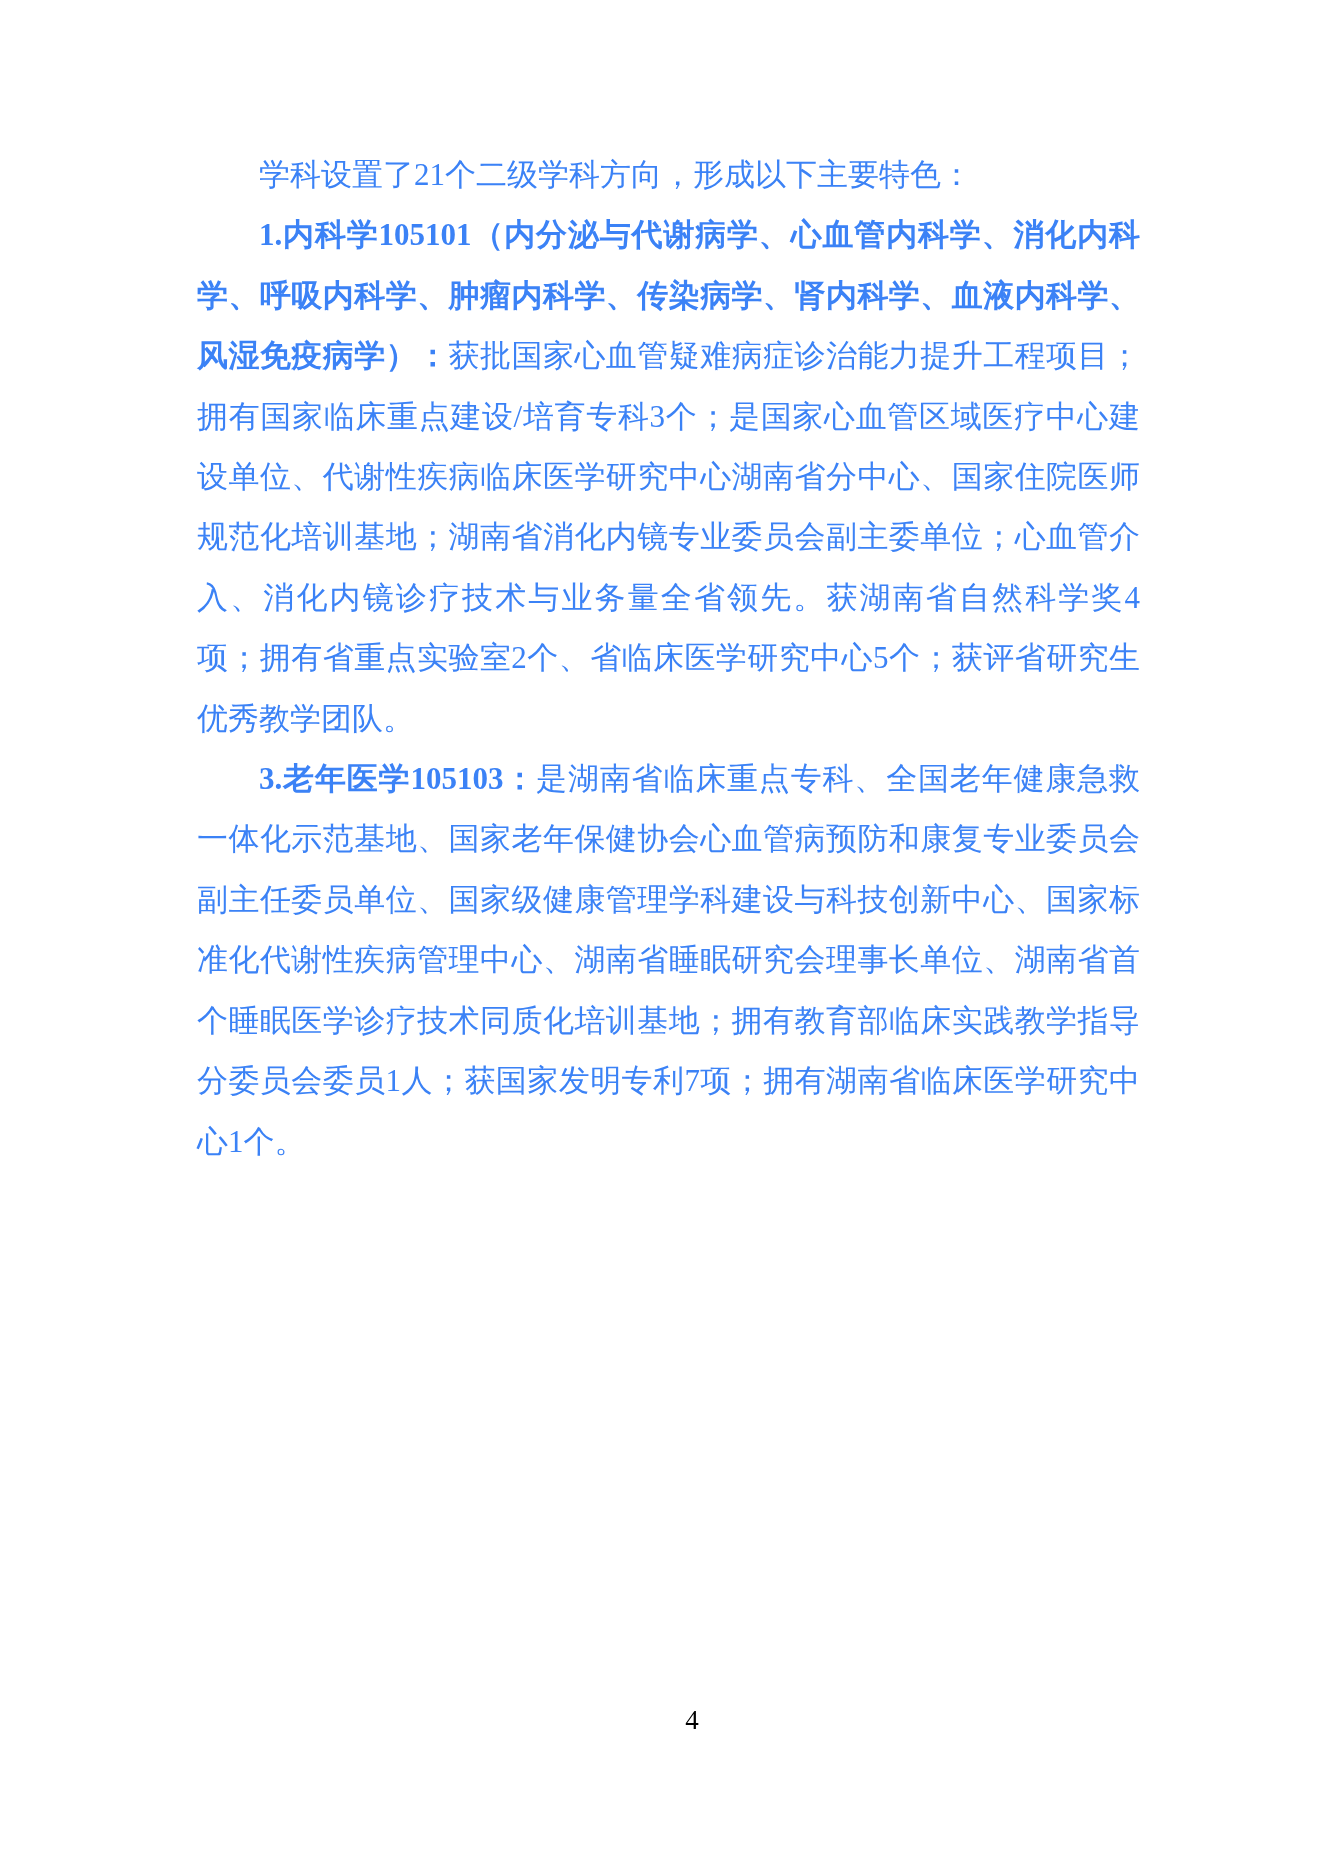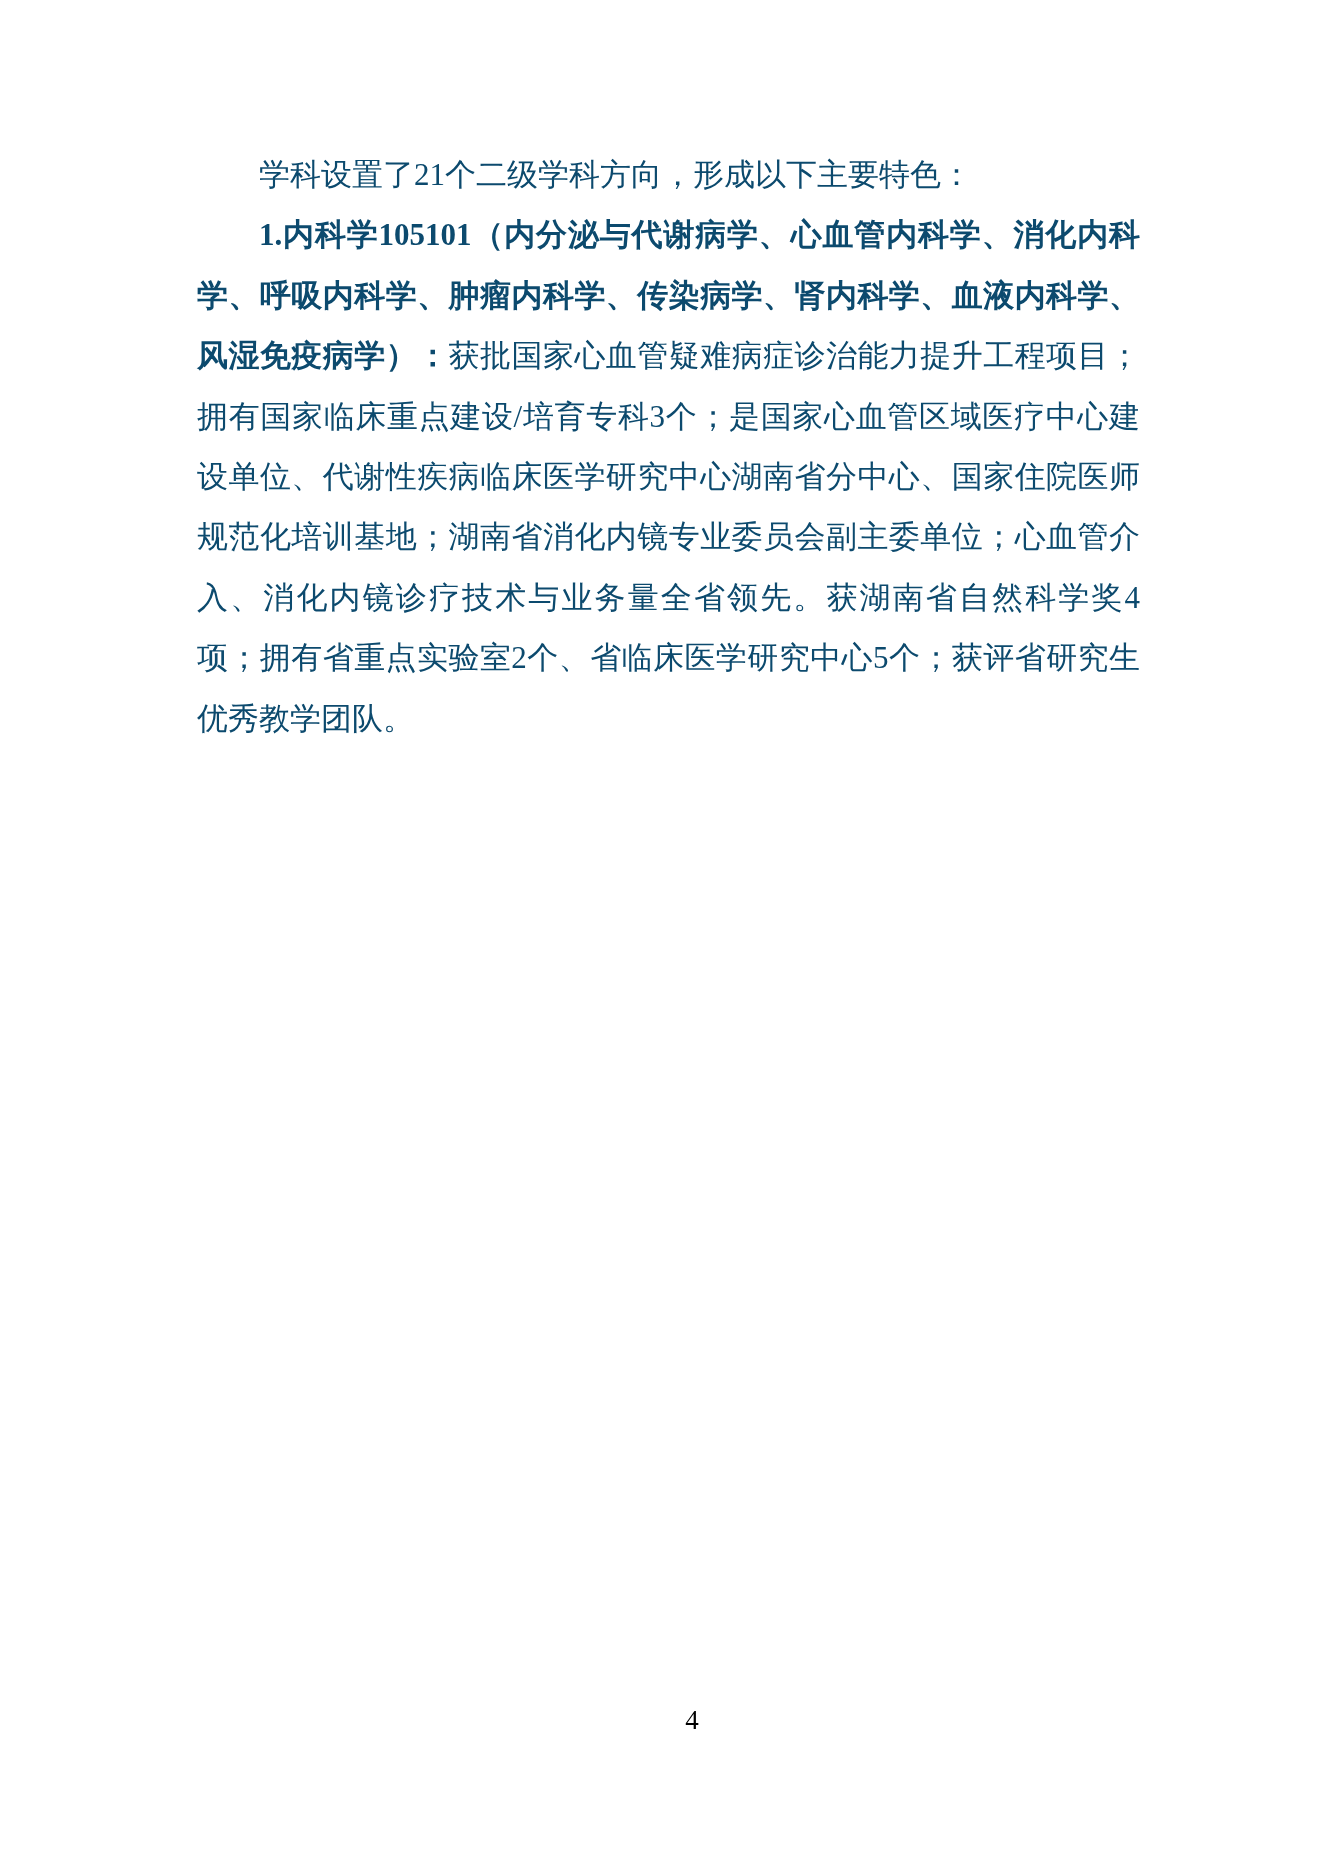--- a/index.html
+++ b/index.html
@@ -20,21 +20,21 @@
   }
   .doc-body {
     position: absolute;
     left: 197px;
     top: 145px;
     width: 943px;
     font-size: 31px;
     line-height: 60.4px;
     text-align: justify;
     text-justify: inter-character;
-    color: #0c4a6e;
+    color: #3b82f6;
   }
   .doc-body p {
     margin: 0;
     text-indent: 62px;
   }
   .run-bold { font-weight: 700; }
   .page-footer {
     position: absolute;
     left: 197px;
     top: 1700px;
@@ -50,20 +50,21 @@
 
 <main class="page">
 
   <section class="doc-body">
 
     <p><span>学科设置了21个二级学科方向，形成以下主要特色：</span></p>
 
     <p><span class="run-bold">1.内科学105101（内分泌与代谢病学、心血管内科学、消化内科学、呼吸内科学、肿瘤内科学、传染病学、肾内科学、血液内科学、风湿免疫病学）：</span><span>获批国家心血管疑难病症诊治能力提升工程项目；拥有国家临床重点建设/培育专科3个；是国家心血管区域医疗中心建设单位、代谢性疾病临床医学研究中心湖南省分中心、国家住院医师规范化培训基地；湖南省消化内镜专业委员会副主委单位；心血管介入、消化内镜诊疗技术与业务量全省领先。获湖南省自然科学奖4项；拥有省重点实验室2个、省临床医学研究中心5个；获评省研究生优秀教学团队。</span></p>
 
 
+    <p><span class="run-bold">3.老年医学105103：</span><span>是湖南省临床重点专科、全国老年健康急救一体化示范基地、国家老年保健协会心血管病预防和康复专业委员会副主任委员单位、国家级健康管理学科建设与科技创新中心、国家标准化代谢性疾病管理中心、湖南省睡眠研究会理事长单位、湖南省首个睡眠医学诊疗技术同质化培训基地；拥有教育部临床实践教学指导分委员会委员1人；获国家发明专利7项；拥有湖南省临床医学研究中心1个。</span></p>
 
   </section>
 
   <footer class="page-footer">
     <span>4</span>
   </footer>
 
 </main>
 
 </body></html>

